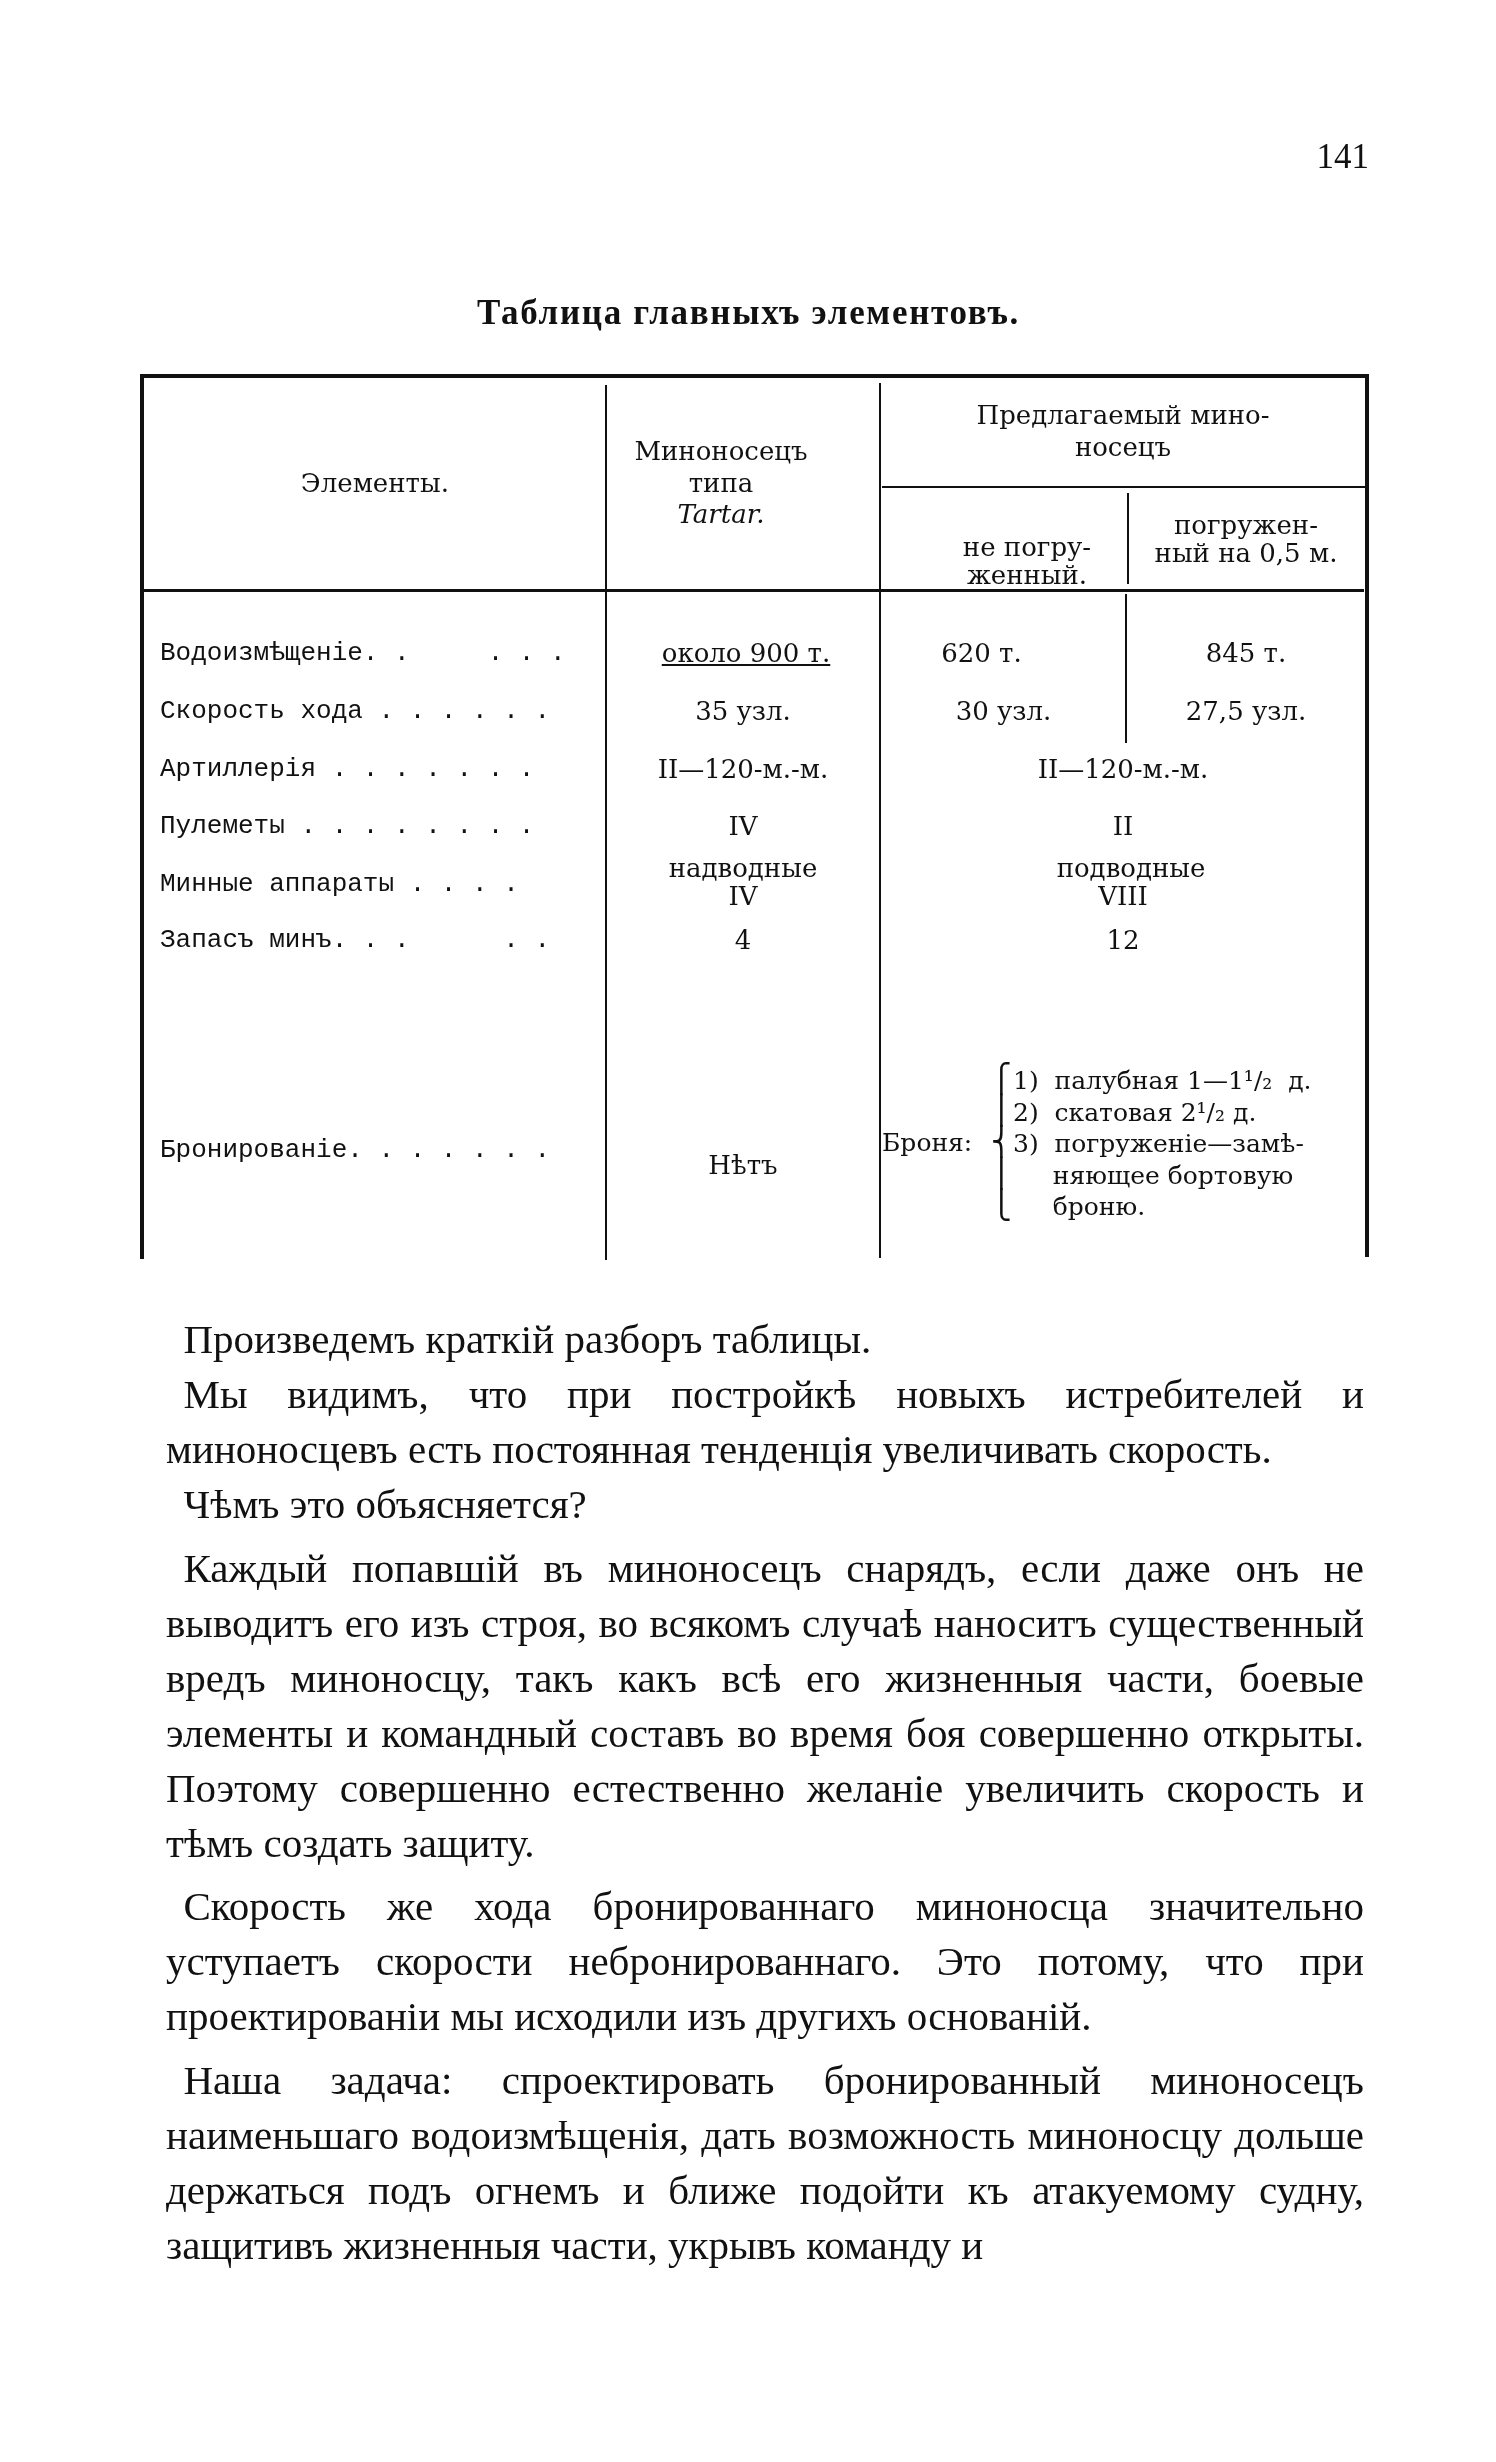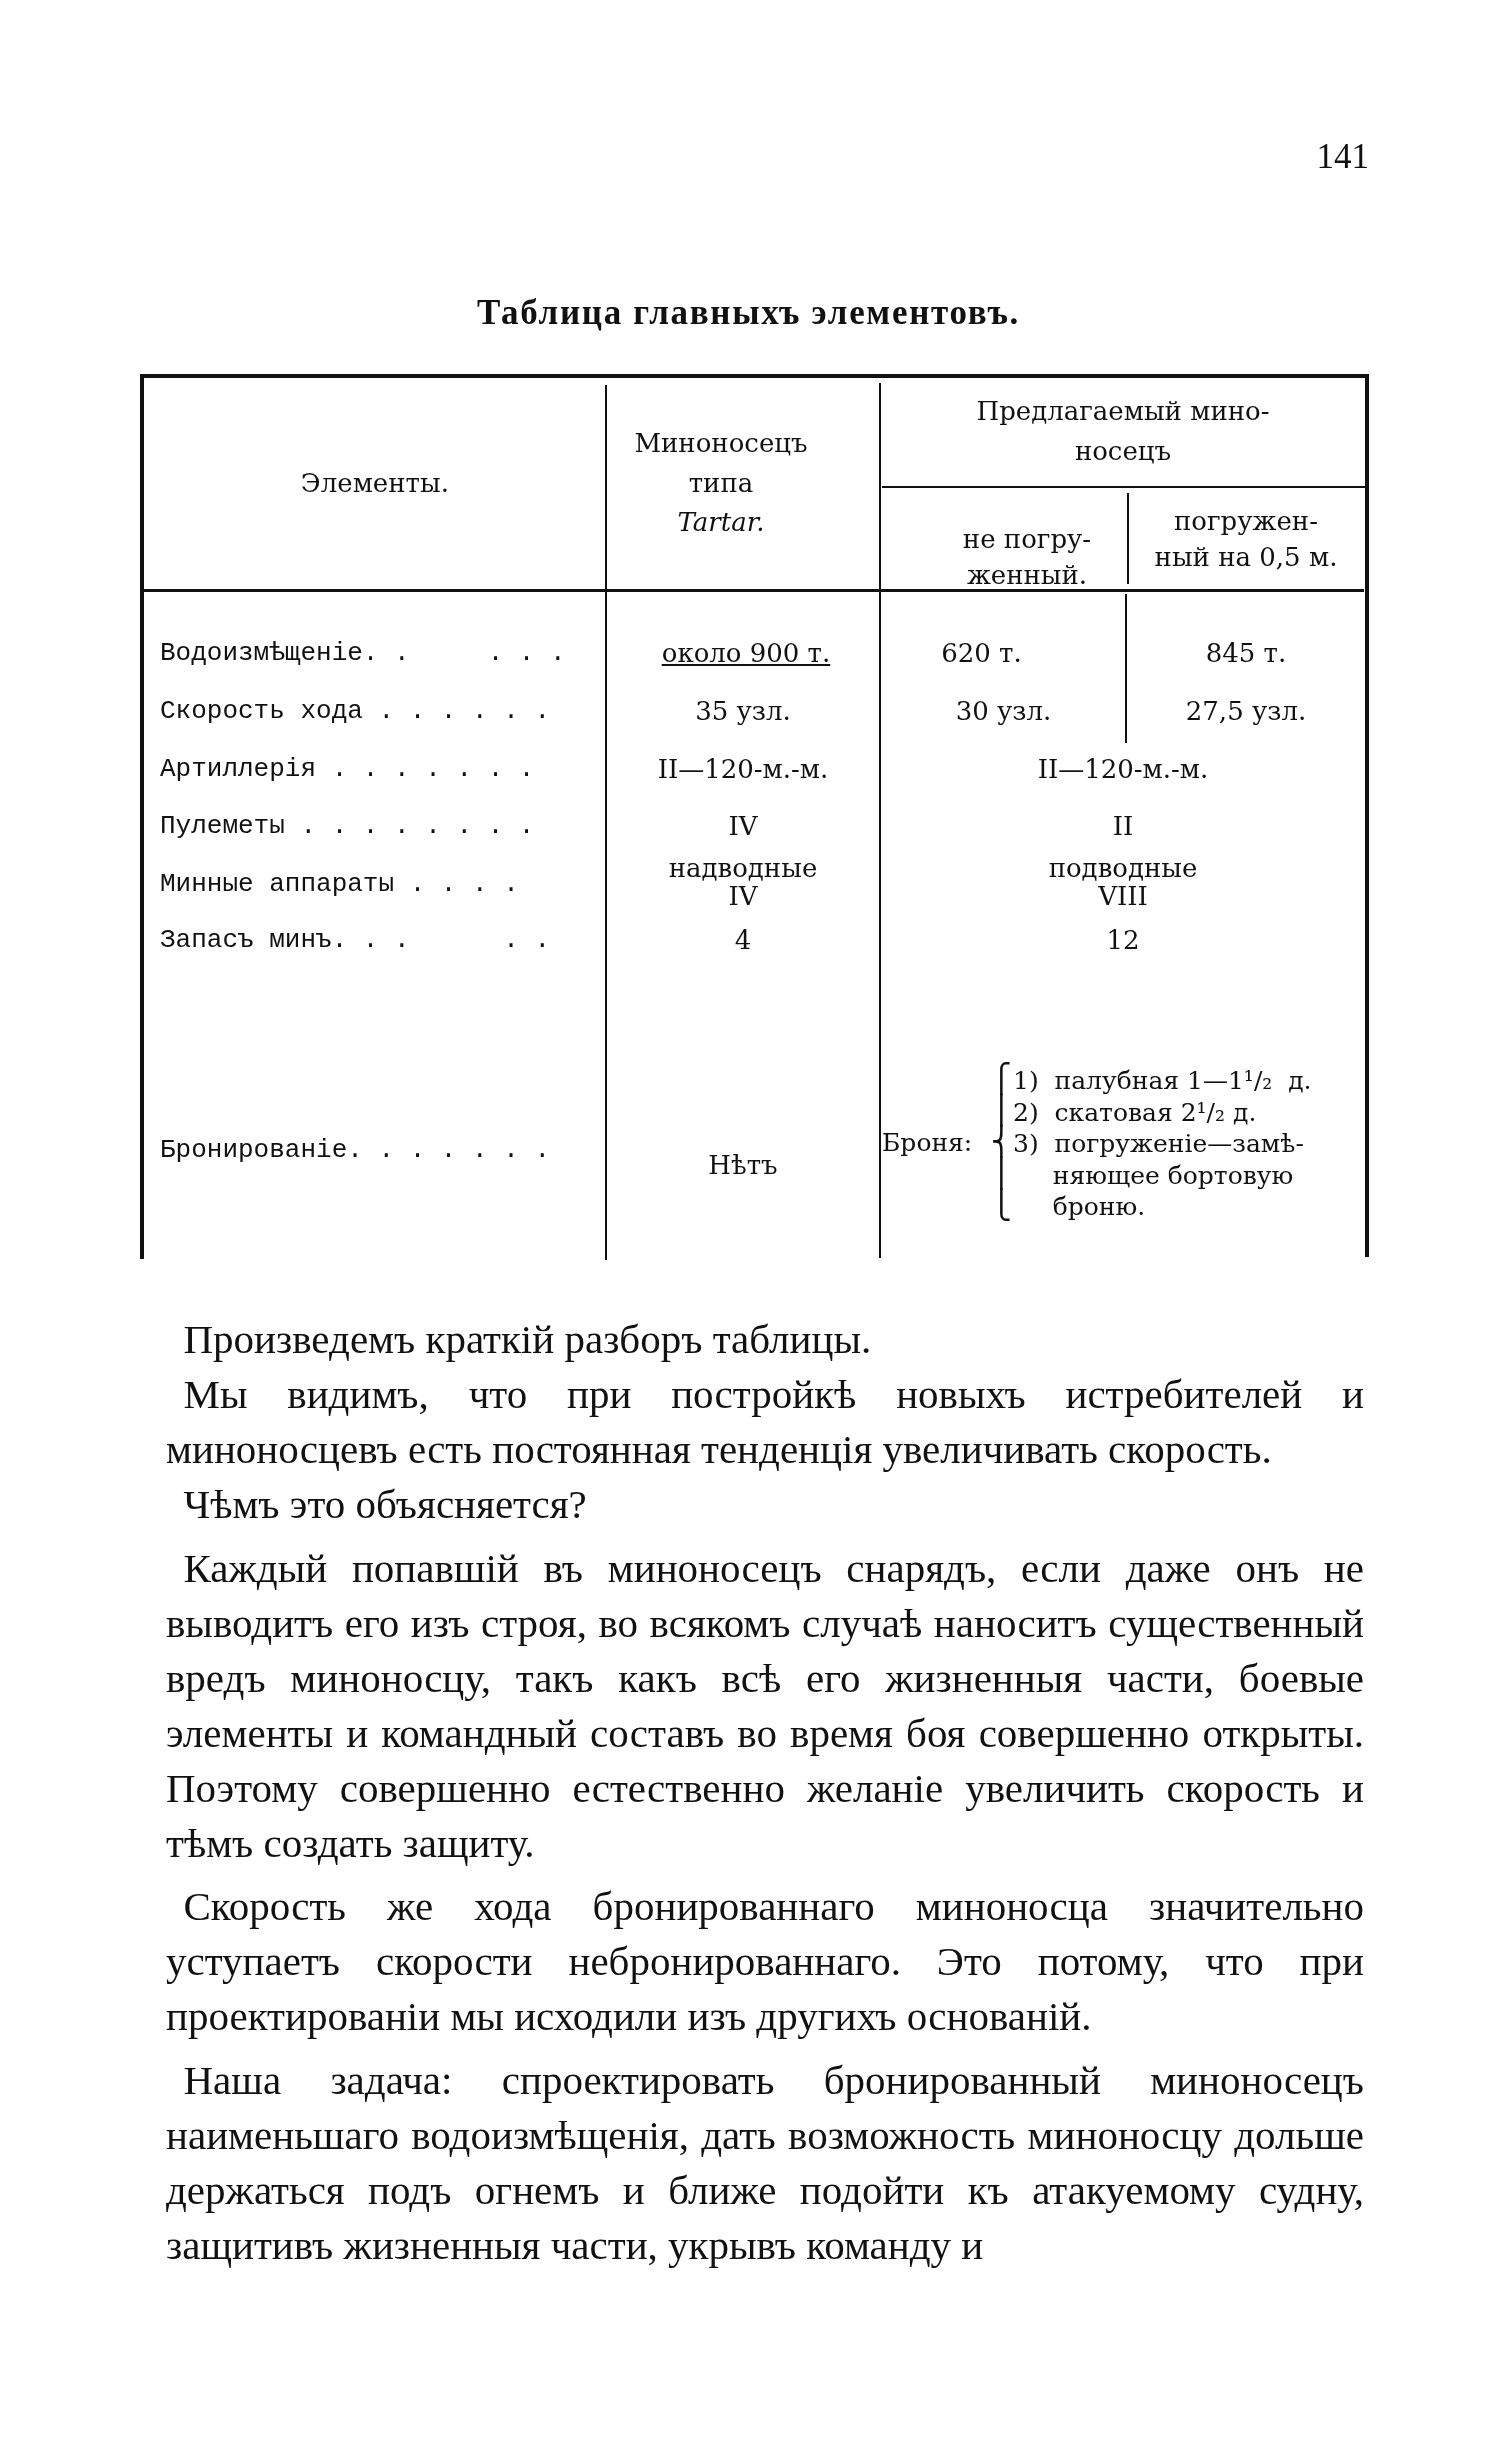--- a/index.html
+++ b/index.html
@@ -7,21 +7,21 @@
          font-family:"DejaVu Serif","Liberation Serif",serif; color:#111; }
   .running-head { position:absolute; top:140px; left:346px; width:1023px; height:44px; }
   .running-title { position:absolute; left:0; top:0; font-size:27px; letter-spacing:0.9px;
          font-weight:bold; font-family:"Liberation Serif",serif; }
   .page-num { position:absolute; right:0; top:-3.5px; font-size:35px; font-family:"Liberation Serif",serif; }
   .table-title { position:absolute; top:293px; left:0; width:1497px; text-align:center;
          font-size:35px; letter-spacing:1.7px; font-family:"Liberation Serif",serif; font-weight:bold; }
   .tbl { position:absolute; left:140px; top:374px; width:1229px; height:885px; }
   .bline { position:absolute; background:#111; }
   .cell { position:absolute; text-align:center; font-size:26px; line-height:31.5px;
-          font-family:"DejaVu Serif",serif; display:flex; flex-direction:column; justify-content:center; align-items:center;gap:8px; }
+          font-family:"DejaVu Serif",serif; display:flex; flex-direction:column; justify-content:center; align-items:center; }
   .row-label { position:absolute; left:20px; font-size:26px; font-family:Liberation Mono, monospace; white-space:pre; }
   .val { position:absolute; text-align:center; font-size:26px; font-family:"DejaVu Serif",serif; white-space:nowrap; }
   .italic { font-style:italic; }
   .armor { position:absolute; left:735px; top:687px; font-size:25px; font-family:"DejaVu Serif",serif; }
   .armor-label { position:absolute; left:0; top:63px; }
   .armor-brace { position:absolute; left:109px; top:-1.7px; font-size:28px; line-height:31.5px; }
   .armor-items { position:absolute; left:131px; top:0; line-height:31.5px; white-space:nowrap; }
   .body-text { position:absolute; left:166px; width:1198px; top:1312px;
          font-family:"Liberation Serif",serif; font-size:41px; line-height:55px; }
   .body-text p { margin:0; text-align:justify; }
@@ -86,21 +86,21 @@
   <span class="val" style="left:467px;width:272px;top:507px;">IV</span>
   <span class="val" style="left:467px;width:272px;top:551px;">4</span>
   <span class="val" style="left:467px;width:272px;top:761px;margin-top:15px;">Нѣтъ</span>
 
   <span class="val" style="left:741px;width:201px;top:264px;">620 т.</span>
   <span class="val" style="left:988px;width:236px;top:264px;">845 т.</span>
   <span class="val" style="left:741px;width:201px;top:322px;padding-left:22px;">30 узл.</span>
   <span class="val" style="left:988px;width:236px;top:322px;">27,5 узл.</span>
   <span class="val" style="left:741px;width:484px;top:380px;">II—120-м.-м.</span>
   <span class="val" style="left:741px;width:484px;top:437px;text-align:center;">II</span>
-  <span class="val" style="left:741px;width:484px;top:479px;">подводные</span>
+  <span class="val" style="left:741px;width:484px;top:479px;padding-left:8px;">подводные</span>
   <span class="val" style="left:741px;width:484px;top:507px;">VIII</span>
   <span class="val" style="left:741px;width:484px;top:551px;">12</span>
 
   <div class="armor" style="left:742px;top:691px;">
     <span class="armor-label">Броня:</span>
     <span class="armor-brace">⎧<br>⎪<br>⎨<br>⎪<br>⎩</span>
     <div class="armor-items">
       <div style="white-space:pre;">1)  палубная 1—1¹/₂  д.</div>
       <div style="white-space:pre;">2)  скатовая 2¹/₂ д.</div>
       <div style="white-space:pre;">3)  погруженіе—замѣ-</div>

